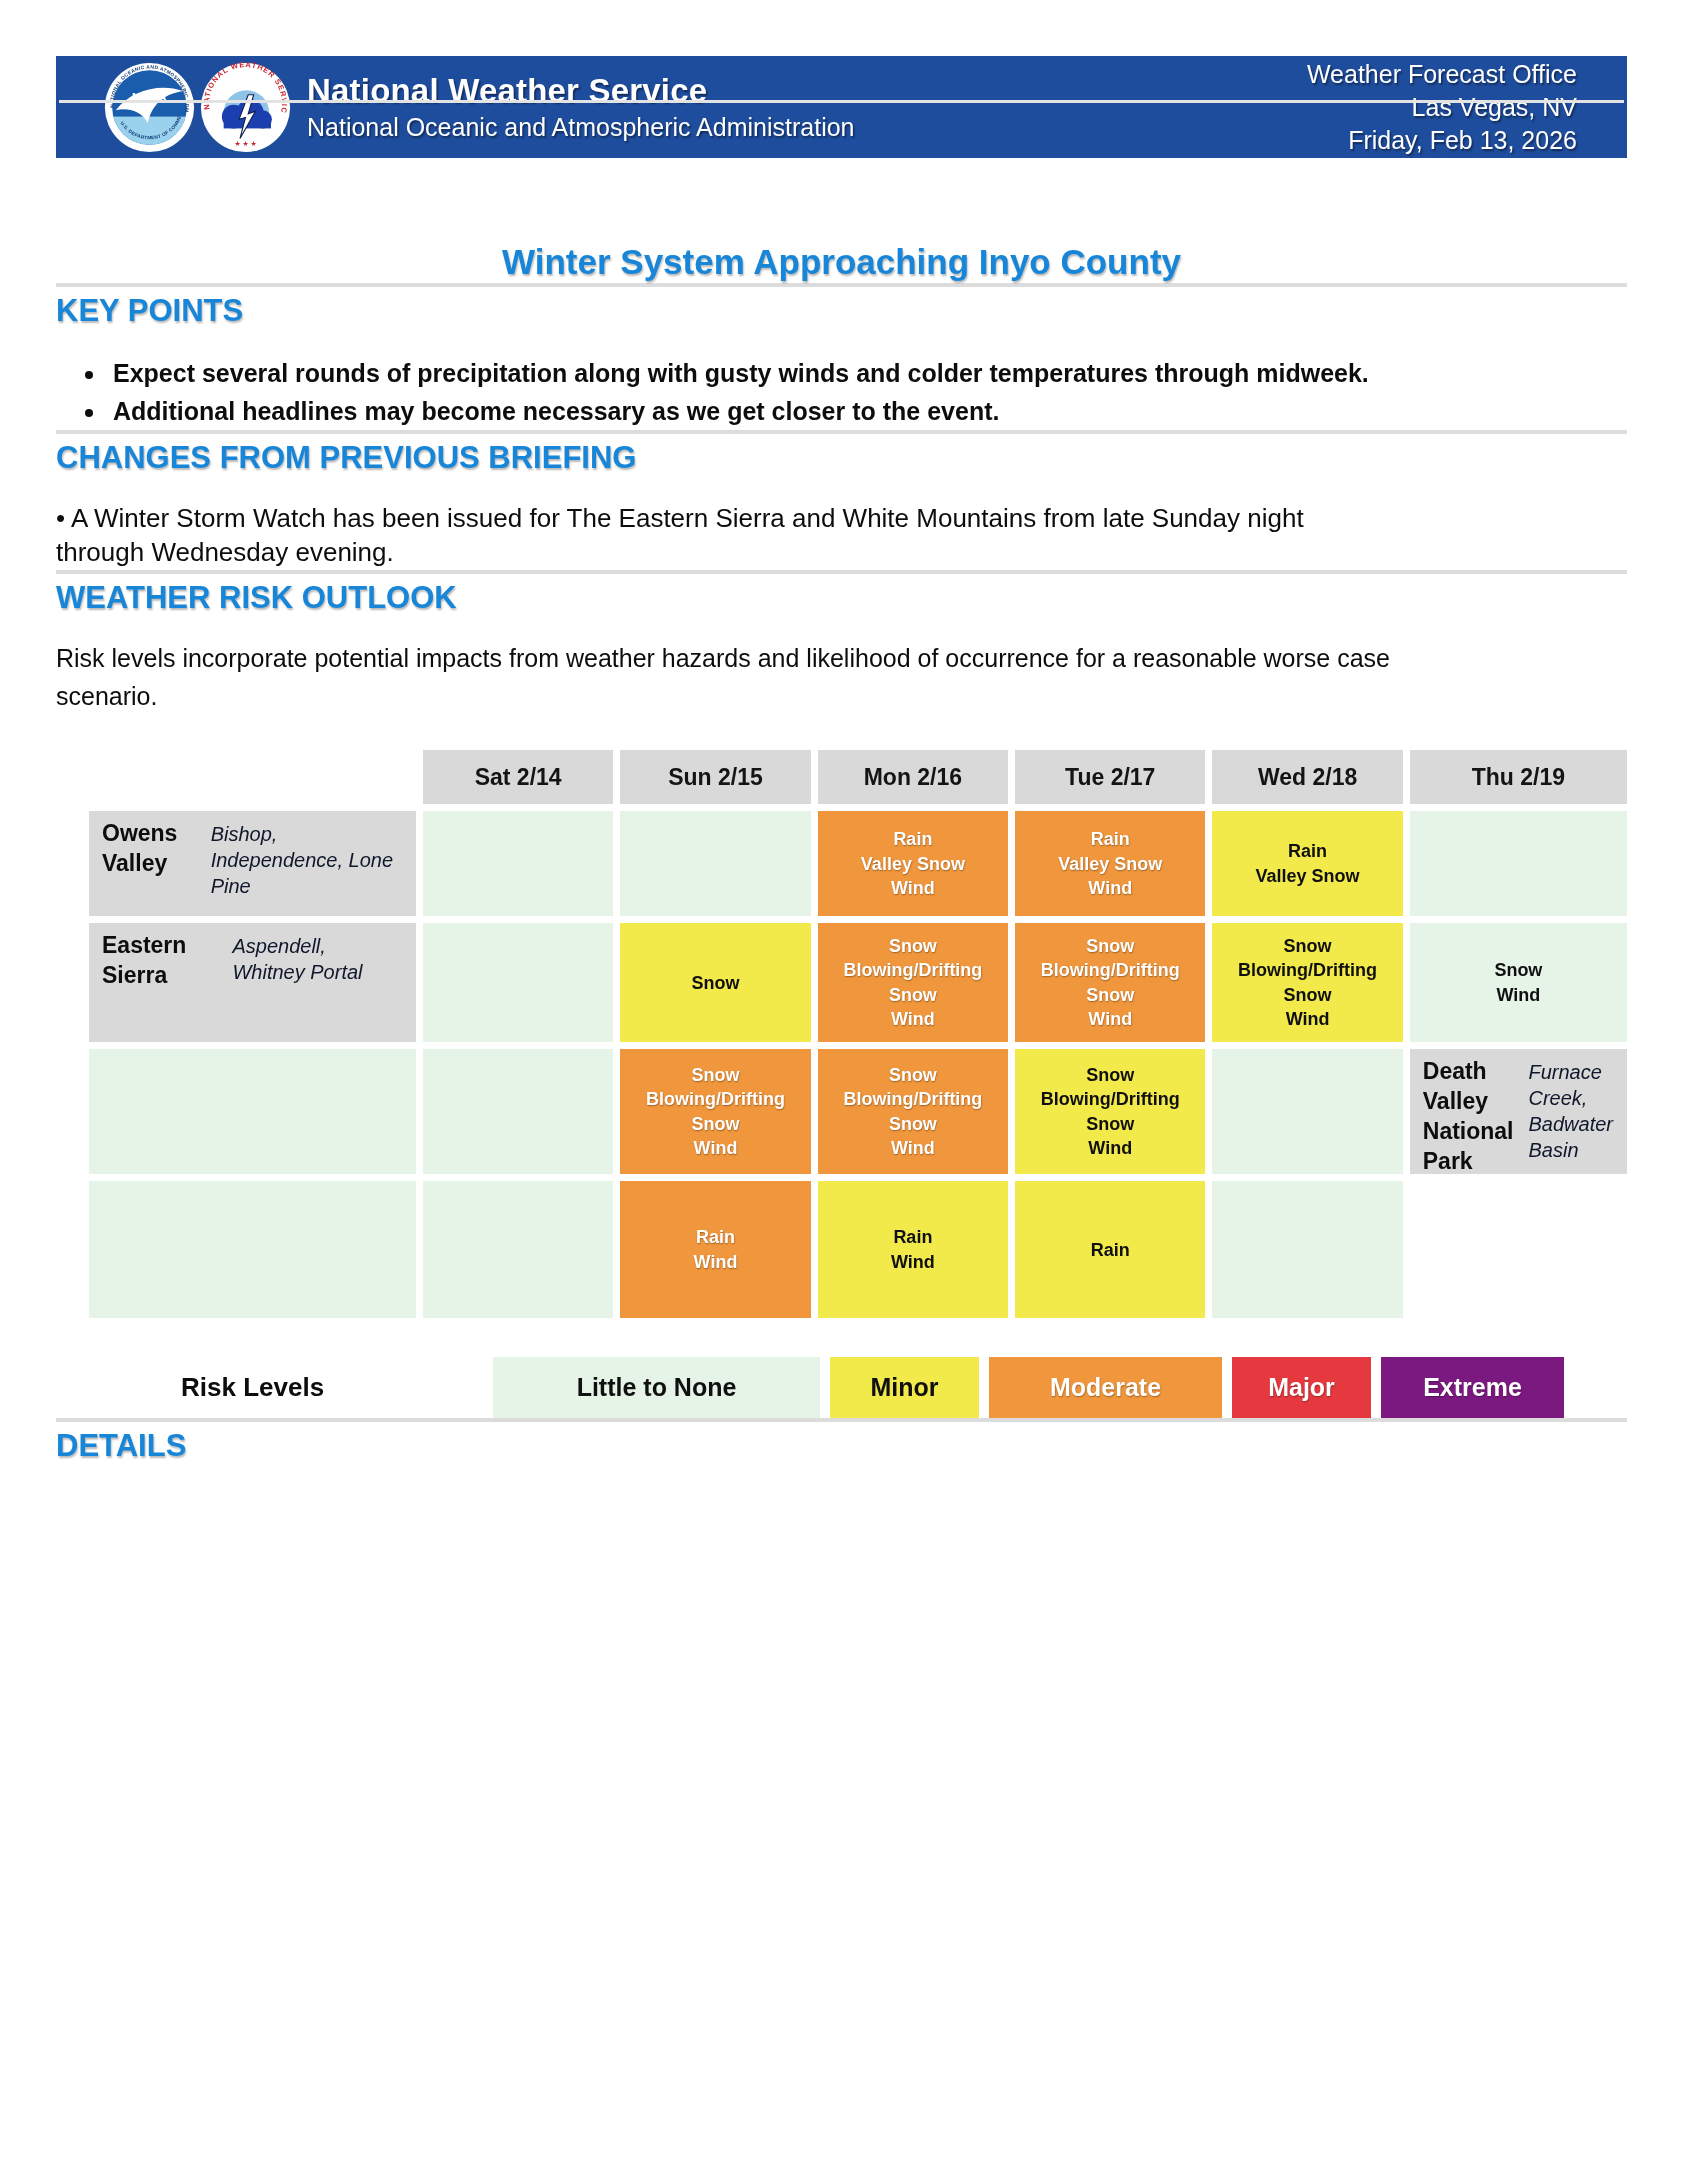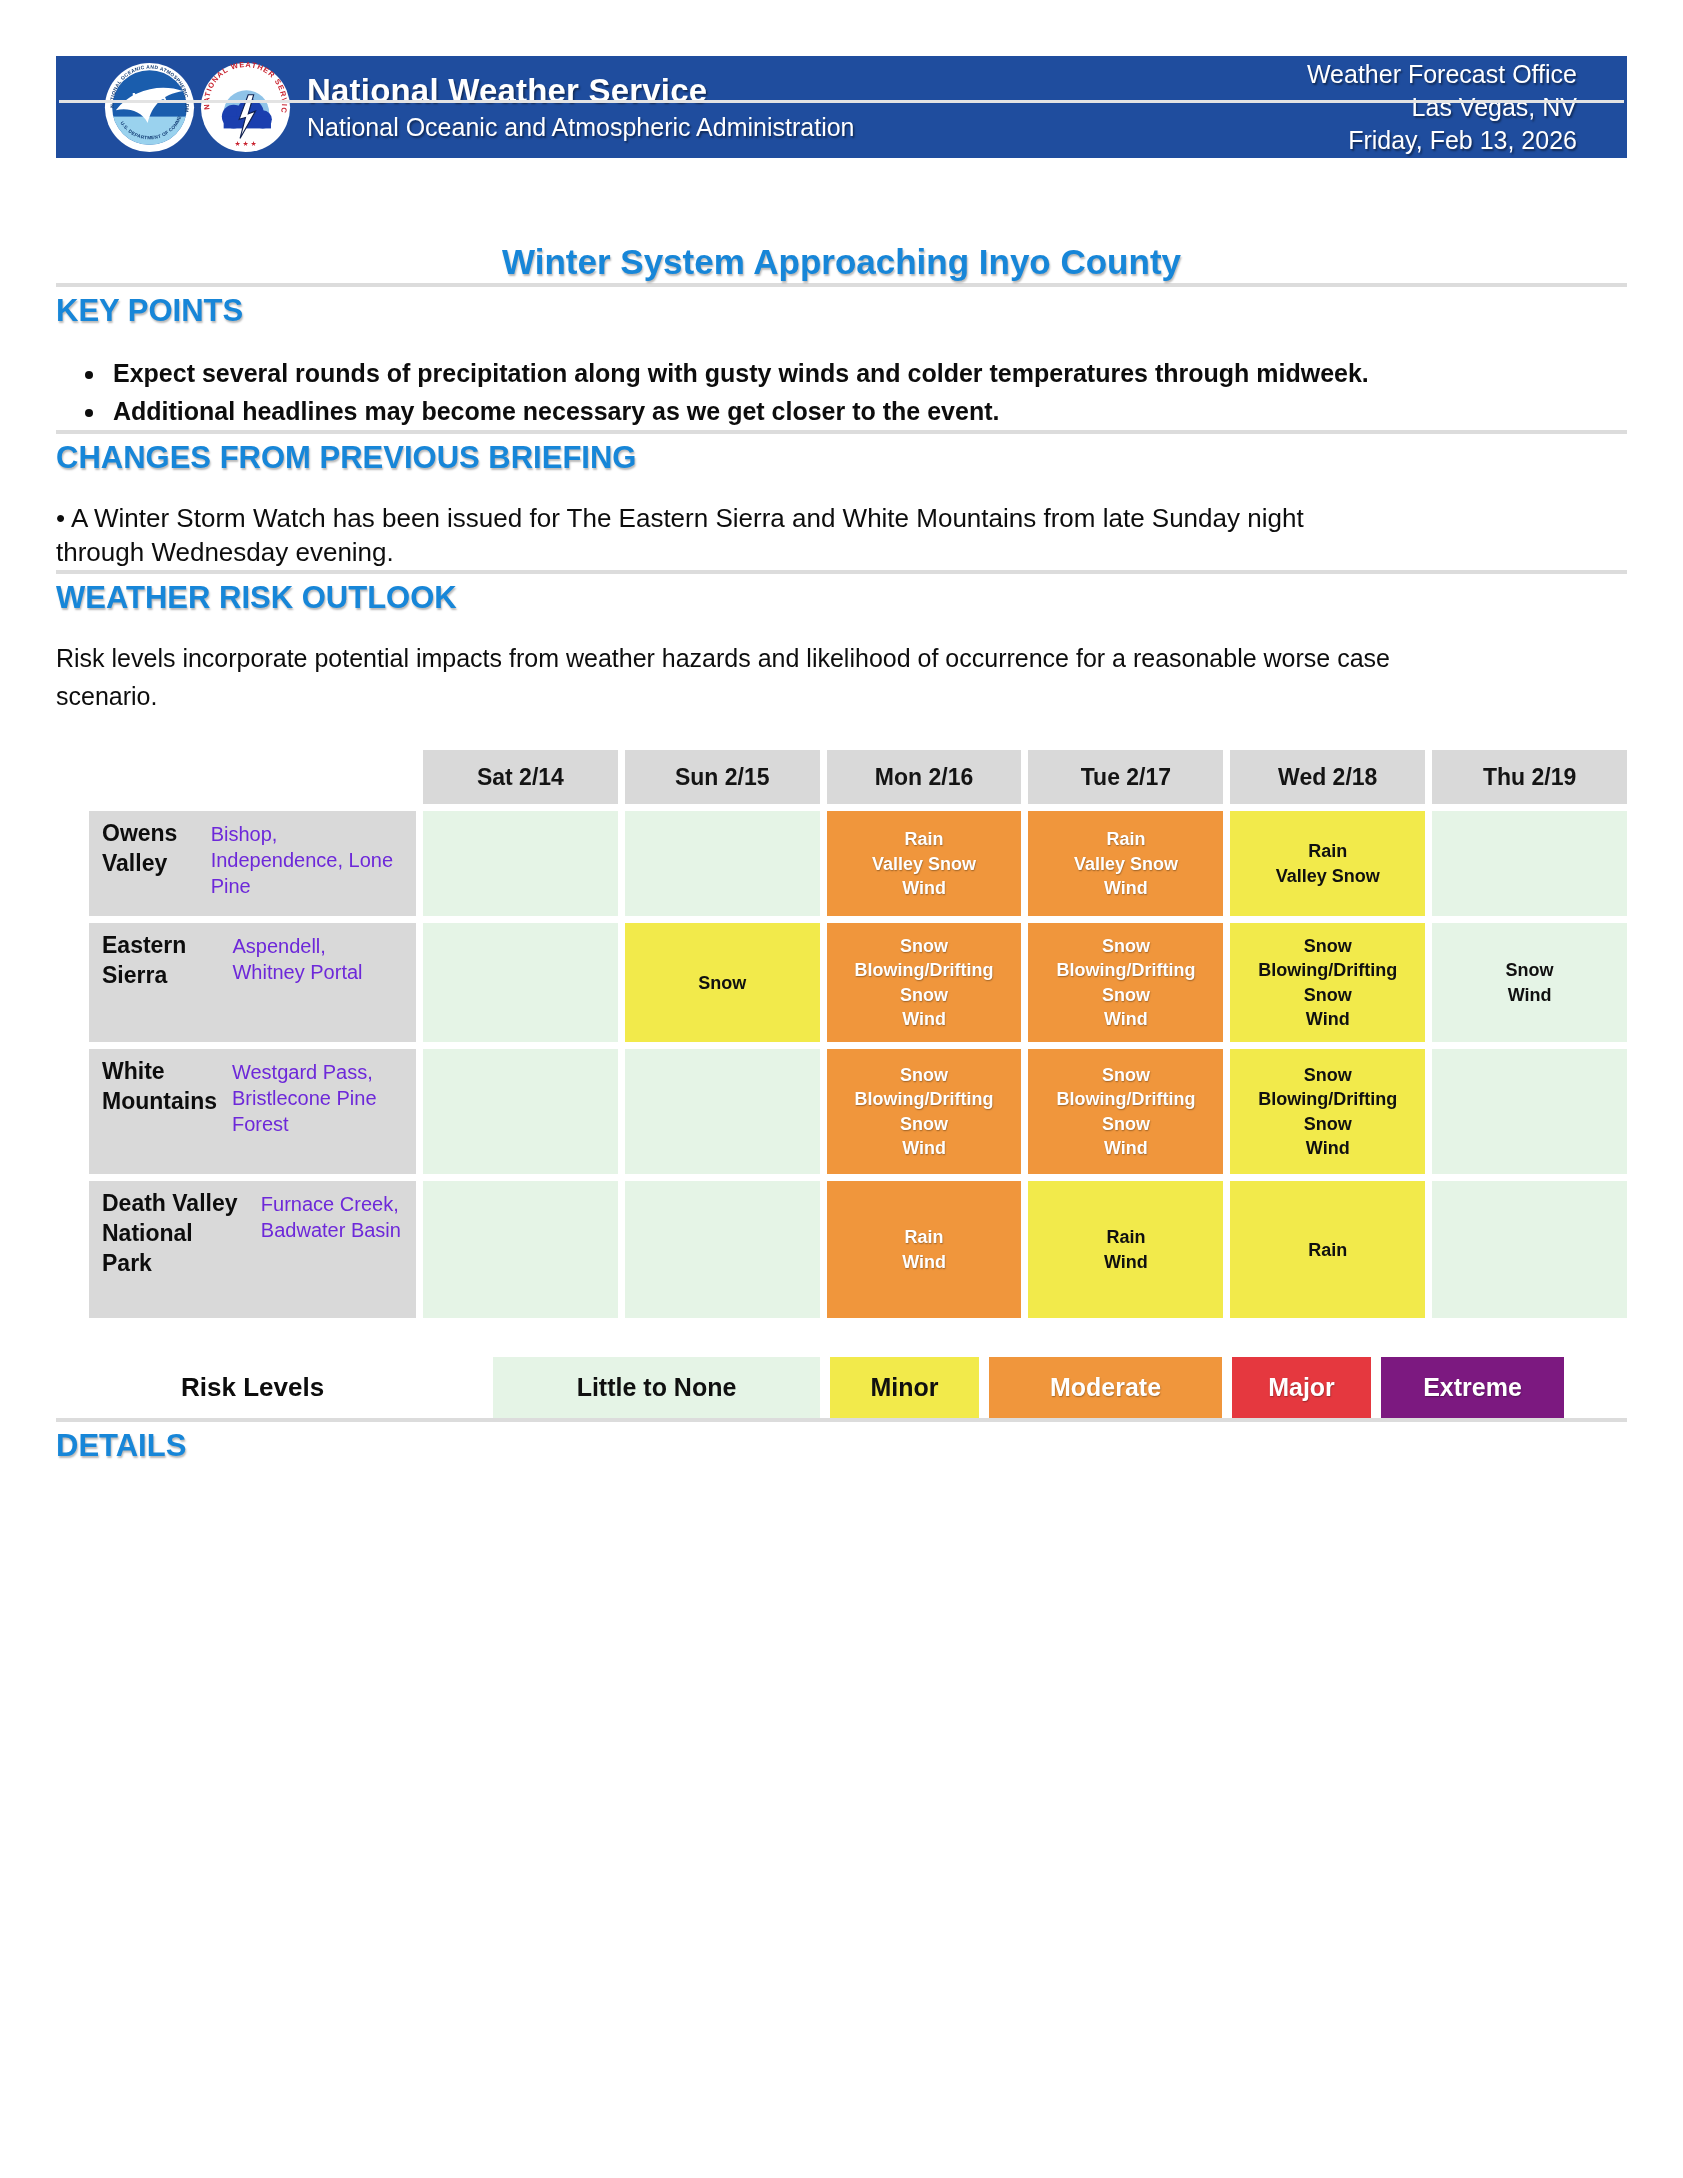--- a/index.html
+++ b/index.html
@@ -63,21 +63,21 @@
   .corner{background:transparent;}
   .day-header{
     background:var(--cell-gray,#D9D9D9);display:flex;align-items:center;justify-content:center;
     font-size:23px;font-weight:bold;color:#141414;
   }
   .region-cell{
     background:var(--cell-gray,#D9D9D9);display:flex;justify-content:center;
     padding:8px 14px 8px 13px;
   }
   .region-name{font-size:23px;font-weight:bold;line-height:1.3;color:#0d0d0d;}
-  .region-sub{font-size:20px;line-height:1.3;color:#6d28d9;padding-left:15px;margin-top:2px;}
+  .region-sub{font-size:20px;line-height:1.3;color:#0f172a;padding-left:15px;margin-top:2px;font-style:italic;}
   .cell{
     display:flex;flex-direction:column;justify-content:center;align-items:center;
     text-align:center;padding:4px 6px;
   }
   .cell.level-none{background:var(--risk-none,#E5F4E6);}
   .cell.level-minor{background:var(--risk-minor,#F2EA4B);}
   .cell.level-moderate{background:var(--risk-moderate,#F0963C);}
   .haz{font-size:18px;font-weight:bold;line-height:1.35;color:#101010;}
   .cell.level-moderate .haz,.cell.level-major .haz,.cell.level-extreme .haz{
     color:#fff;text-shadow:0.5px 1px 1.5px rgba(0,0,0,.35);
@@ -230,24 +230,20 @@
       <div class="cell level-minor">
         <div class="haz">Snow</div>
         <div class="haz">Blowing/Drifting</div>
         <div class="haz">Snow</div>
         <div class="haz">Wind</div>
       </div>
       <div class="cell level-none">
         <div class="haz">Snow</div>
         <div class="haz">Wind</div>
       </div>
-      <div class="region-cell">
-        <div class="region-name">White Mountains</div>
-        <div class="region-sub">Westgard Pass, Bristlecone Pine Forest</div>
-      </div>
       <div class="cell level-none"></div>
       <div class="cell level-none"></div>
       <div class="cell level-moderate">
         <div class="haz">Snow</div>
         <div class="haz">Blowing/Drifting</div>
         <div class="haz">Snow</div>
         <div class="haz">Wind</div>
       </div>
       <div class="cell level-moderate">
         <div class="haz">Snow</div>

